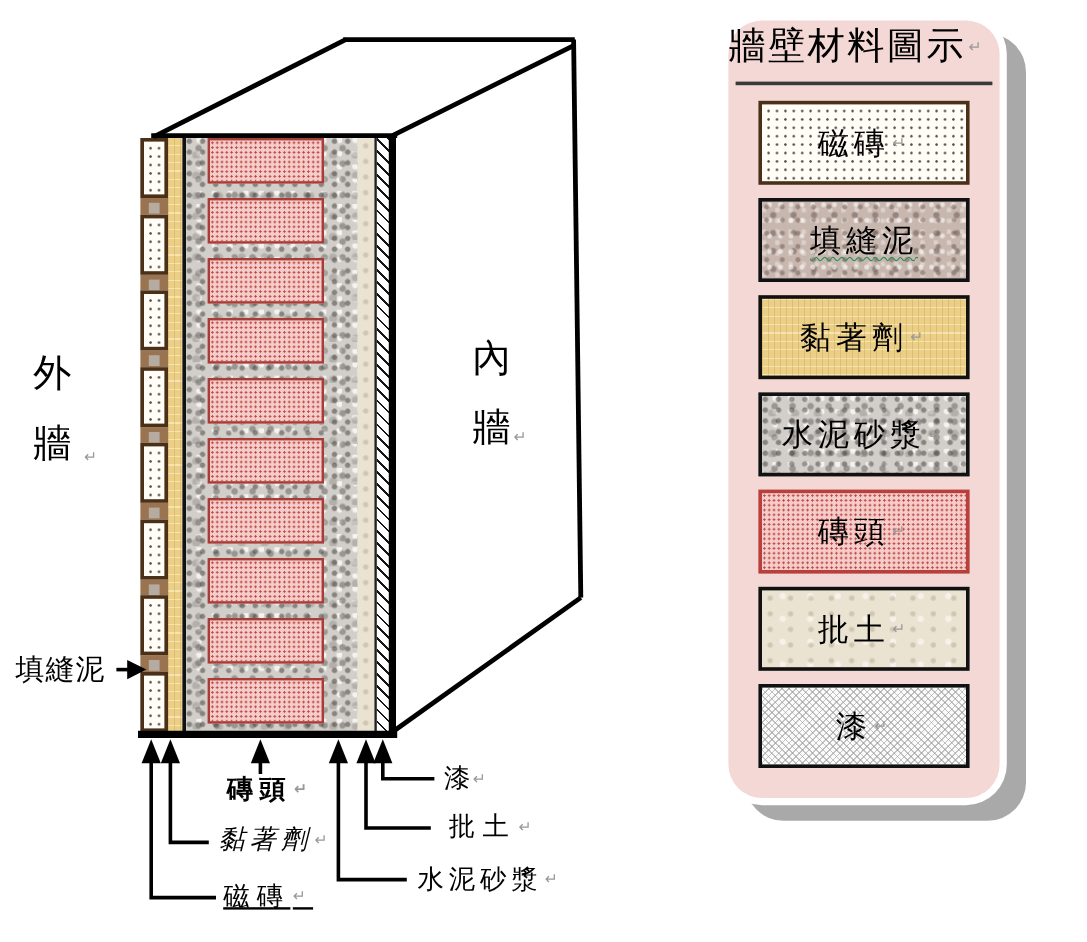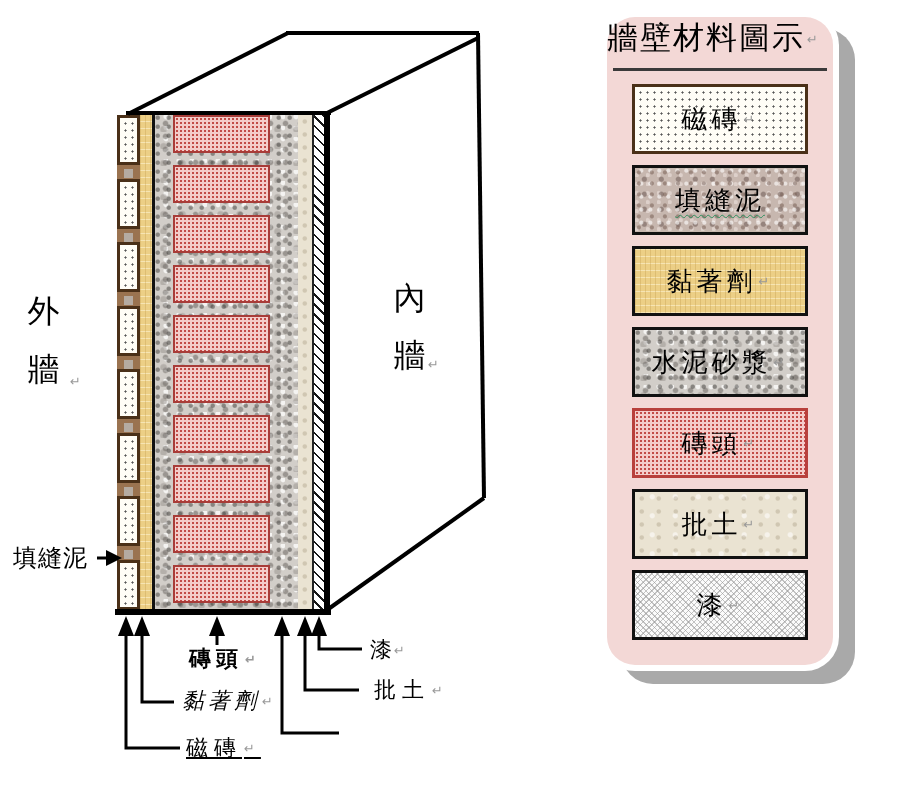--- a/index.html
+++ b/index.html
@@ -167,20 +167,21 @@
   <span class="abs ret" style="left:426px; top:357px; z-index:5;">↵</span>
 
   <div class="lbl" style="left:13px; top:545px; font-size:24px; letter-spacing:1px;"><span>填縫泥</span></div>
 
   <div class="lbl" style="left:189px; top:646px; letter-spacing:5px;font-weight:bold;"><span>磚頭</span><span class="ret">↵</span></div>
 
   <div class="lbl" style="left:182px; top:689px; letter-spacing:4px;font-style:italic;"><span>黏著劑</span><span class="ret">↵</span></div>
 
   <div class="lbl" style="left:186px; top:736px; letter-spacing:6px;text-decoration:underline;"><span>磁磚</span><span class="ret">↵</span></div>
 
+  <div class="lbl" style="left:348px; top:722px; letter-spacing:4px;"><span>水泥砂漿</span><span class="ret">↵</span></div>
 
   <div class="lbl" style="left:374px; top:678px; letter-spacing:6px;"><span>批土</span><span class="ret">↵</span></div>
 
   <div class="lbl" style="left:370px; top:638px;"><span>漆</span><span class="ret">↵</span></div>
 
   <aside class="legend-panel">
     <h2 class="legend-title"><span>牆壁材料圖示</span><span class="ret">↵</span></h2>
     <div class="title-rule"></div>
 
     <div class="legend-items">

